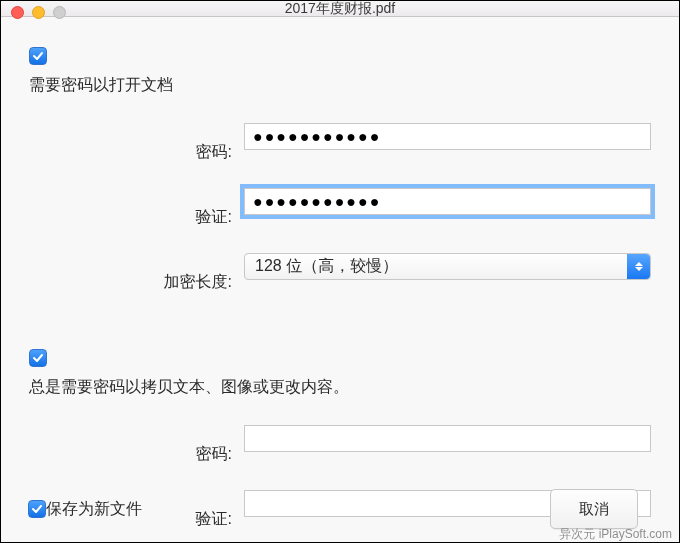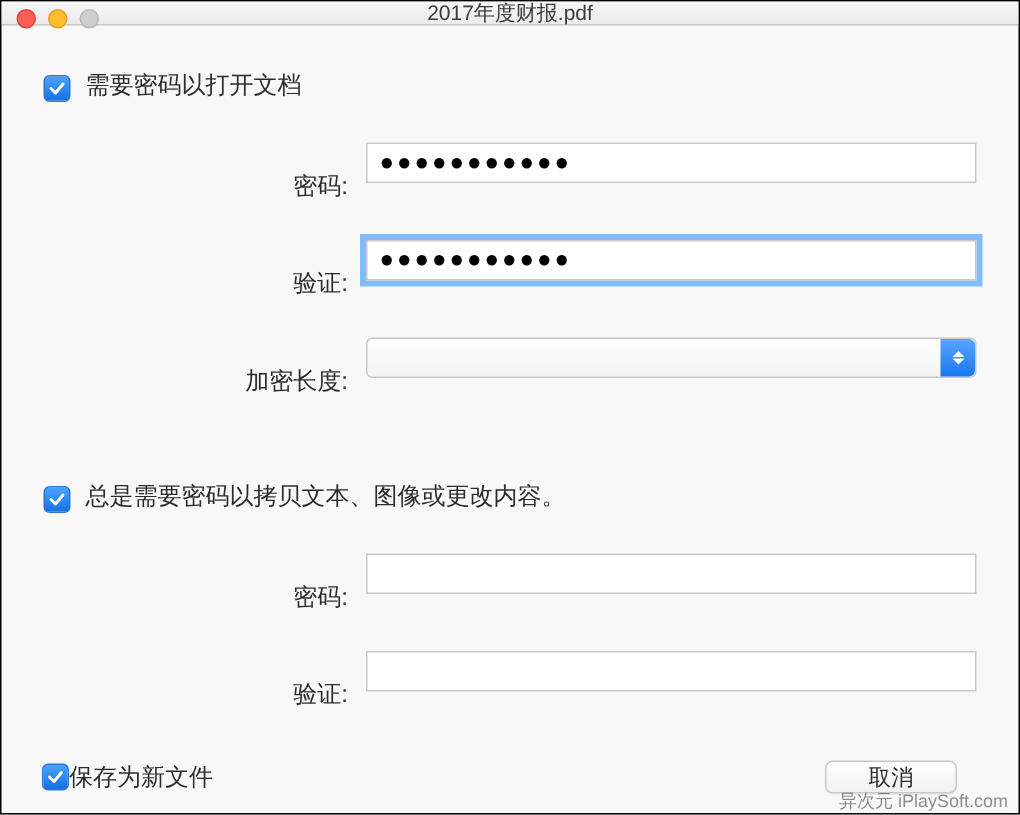--- a/index.html
+++ b/index.html
@@ -29,21 +29,21 @@
   .traffic span {
     width: 13px; height: 13px; border-radius: 50%;
     display: inline-block;
   }
   .tl-close { background: #ff5f56; border: 0.5px solid #e24238; }
   .tl-min   { background: #ffbd2e; border: 0.5px solid #e1a126; }
   .tl-max   { background: #cfcfcf; border: 0.5px solid #b7b7b7; }
   .title { font-size: 14px; color: #3a3a3a; }
   .content { padding: 30px 28px 0 28px; }
   .row { display: flex; align-items: center; margin-bottom: 12px; }
-  .check-row { display: flex; align-items: flex-end; margin-bottom: 14px; gap: 10px; }
+  .check-row { display: flex; align-items: flex-start; margin-bottom: 14px; gap: 10px; flex-direction: column; }
   .checkbox {
     width: 18px; height: 18px; border-radius: 4px; border: 1px solid #b5b5b5;
     background: linear-gradient(#fdfdfd,#f1f1f1);
     display: flex; align-items: center; justify-content: center;
     flex: 0 0 auto;
   }
   .checkbox.checked {
     background: linear-gradient(#4ca2fb,#1471e6);
     border-color: #2f74d0;
   }
@@ -96,21 +96,21 @@
   .footer {
     position: absolute;
     left: 0; right: 0;
     bottom: 14px;
     padding: 0 28px;
     display: flex;
     align-items: center;
   }
   .footer-left { display: flex; align-items: center; flex: 1; }
   .btn {
-    height: 22px;
+    height: 40px;
     min-width: 88px;
     padding: 0 22px;
     border-radius: 5px;
     border: 1px solid #c8c8c8;
     background: linear-gradient(#fefefe,#f1f1f1);
     font-size: 15px;
     display: flex; align-items: center; justify-content: center;
     box-shadow: 0 1px 0 rgba(0,0,0,0.05);
   }
   .btn.primary {
@@ -159,20 +159,21 @@
     <div class="label-cell">验证:</div>
     <div class="input-cell">
       <input type="text" class="focused" value="●●●●●●●●●●●" style="">
     </div>
   </div>
 
   <div class="row">
     <div class="label-cell">加密长度:</div>
     <div class="input-cell">
       <div class="select">
+        <span>128 位（高，较慢）</span>
         <div class="select-arrow">
           <div class="up"></div>
             <div class="down"></div>
         </div>
       </div>
     </div>
   </div>
 
   <div class="section-gap"></div>
 

